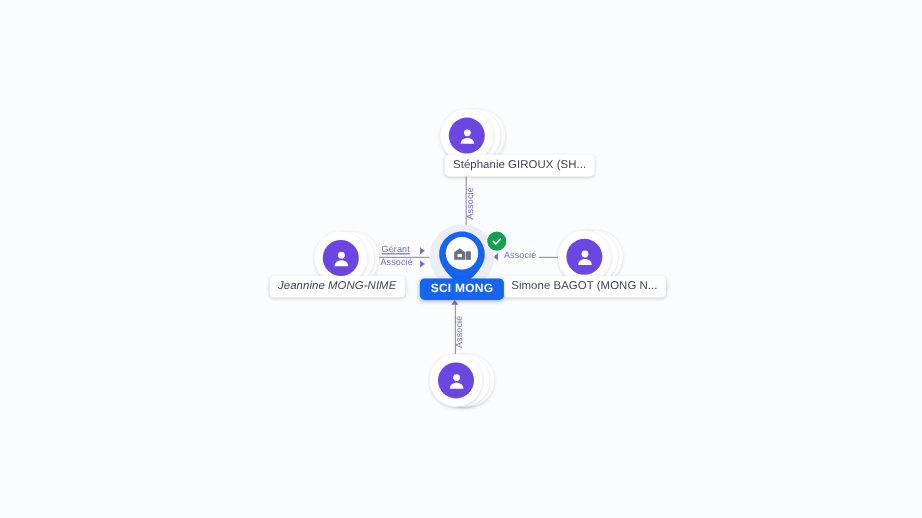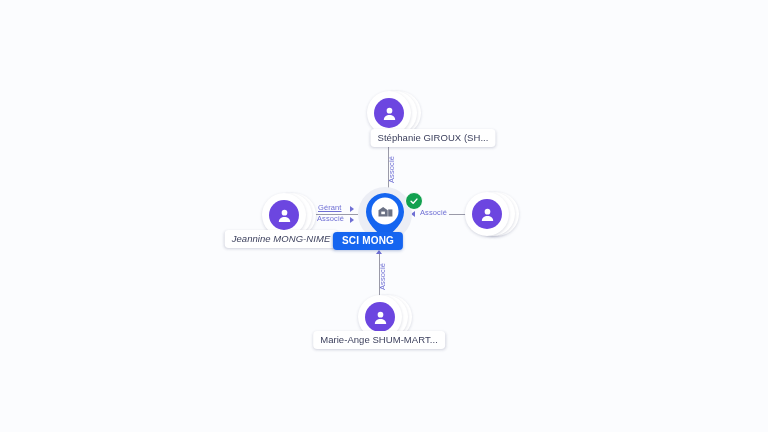--- a/index.html
+++ b/index.html
@@ -212,51 +212,51 @@
       <div class="stack-layer l1">
         <div class="avatar-disc">
           <svg width="17" height="17" viewBox="0 0 24 24" fill="#ffffff">
             <circle cx="12" cy="8" r="4"></circle>
             <path d="M4 21c0-4.4 3.6-7 8-7s8 2.6 8 7z"></path>
           </svg>
         </div>
       </div>
     </div>
   </div>
+  <div class="node-label" style="left:487px; top:230px;">Simone BAGOT (MONG N...</div>
 
   <div class="node" style="left:380px; top:317px;">
     <div class="avatar-stack">
       <div class="stack-layer l3"></div>
       <div class="stack-layer l2"></div>
       <div class="stack-layer l1">
         <div class="avatar-disc">
           <svg width="17" height="17" viewBox="0 0 24 24" fill="#ffffff">
             <circle cx="12" cy="8" r="4"></circle>
             <path d="M4 21c0-4.4 3.6-7 8-7s8 2.6 8 7z"></path>
           </svg>
         </div>
       </div>
     </div>
   </div>
-  <div class="node-label" style="left:379px; top:331px;">Marie-Ange SHUM-MART...</div>
 
   <div class="company-node" style="left:385px; top:214px;">
     <div class="pin-halo"></div>
     <div class="pin">
       <svg width="42" height="50" viewBox="0 0 42 50">
         <path d="M21 2 C10.5 2 2 10.5 2 21 C2 32 13 41 21 48 C29 41 40 32 40 21 C40 10.5 31.5 2 21 2 Z" fill="#1565f0"></path>
         <circle cx="21" cy="20" r="13.5" fill="#ffffff"></circle>
         <g fill="#6b7184">
           <path d="M14.5 25.5 v-6.2 l4.6-3.4 4.6 3.4 v6.2 z"></path>
           <rect x="24.2" y="18.4" width="4.2" height="7.1"></rect>
           <rect x="17.3" y="20.6" width="3.6" height="2.6" fill="#ffffff"></rect>
         </g>
       </svg>
     </div>
     <div class="pin-badge">
       <svg width="10" height="10" viewBox="0 0 24 24" fill="none" stroke="#ffffff" stroke-width="3.4" stroke-linecap="round" stroke-linejoin="round">
         <path d="M5 12.5 L10 17.5 L19 7.5"></path>
       </svg>
     </div>
   </div>
-  <div class="company-label" style="left:368px; top:232px;text-align:center;">SCI MONG</div>
+  <div class="company-label" style="left:385px; top:232px;text-align:center;">SCI MONG</div>
 
 </div>
 
 </body></html>

